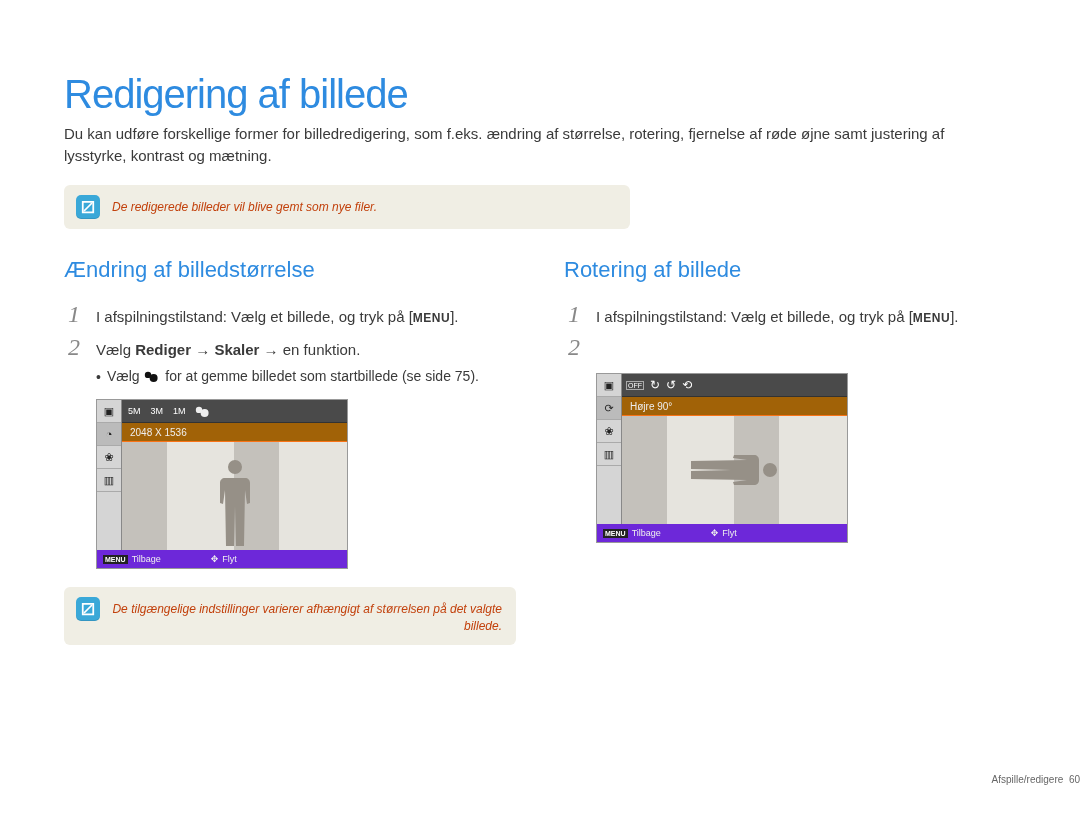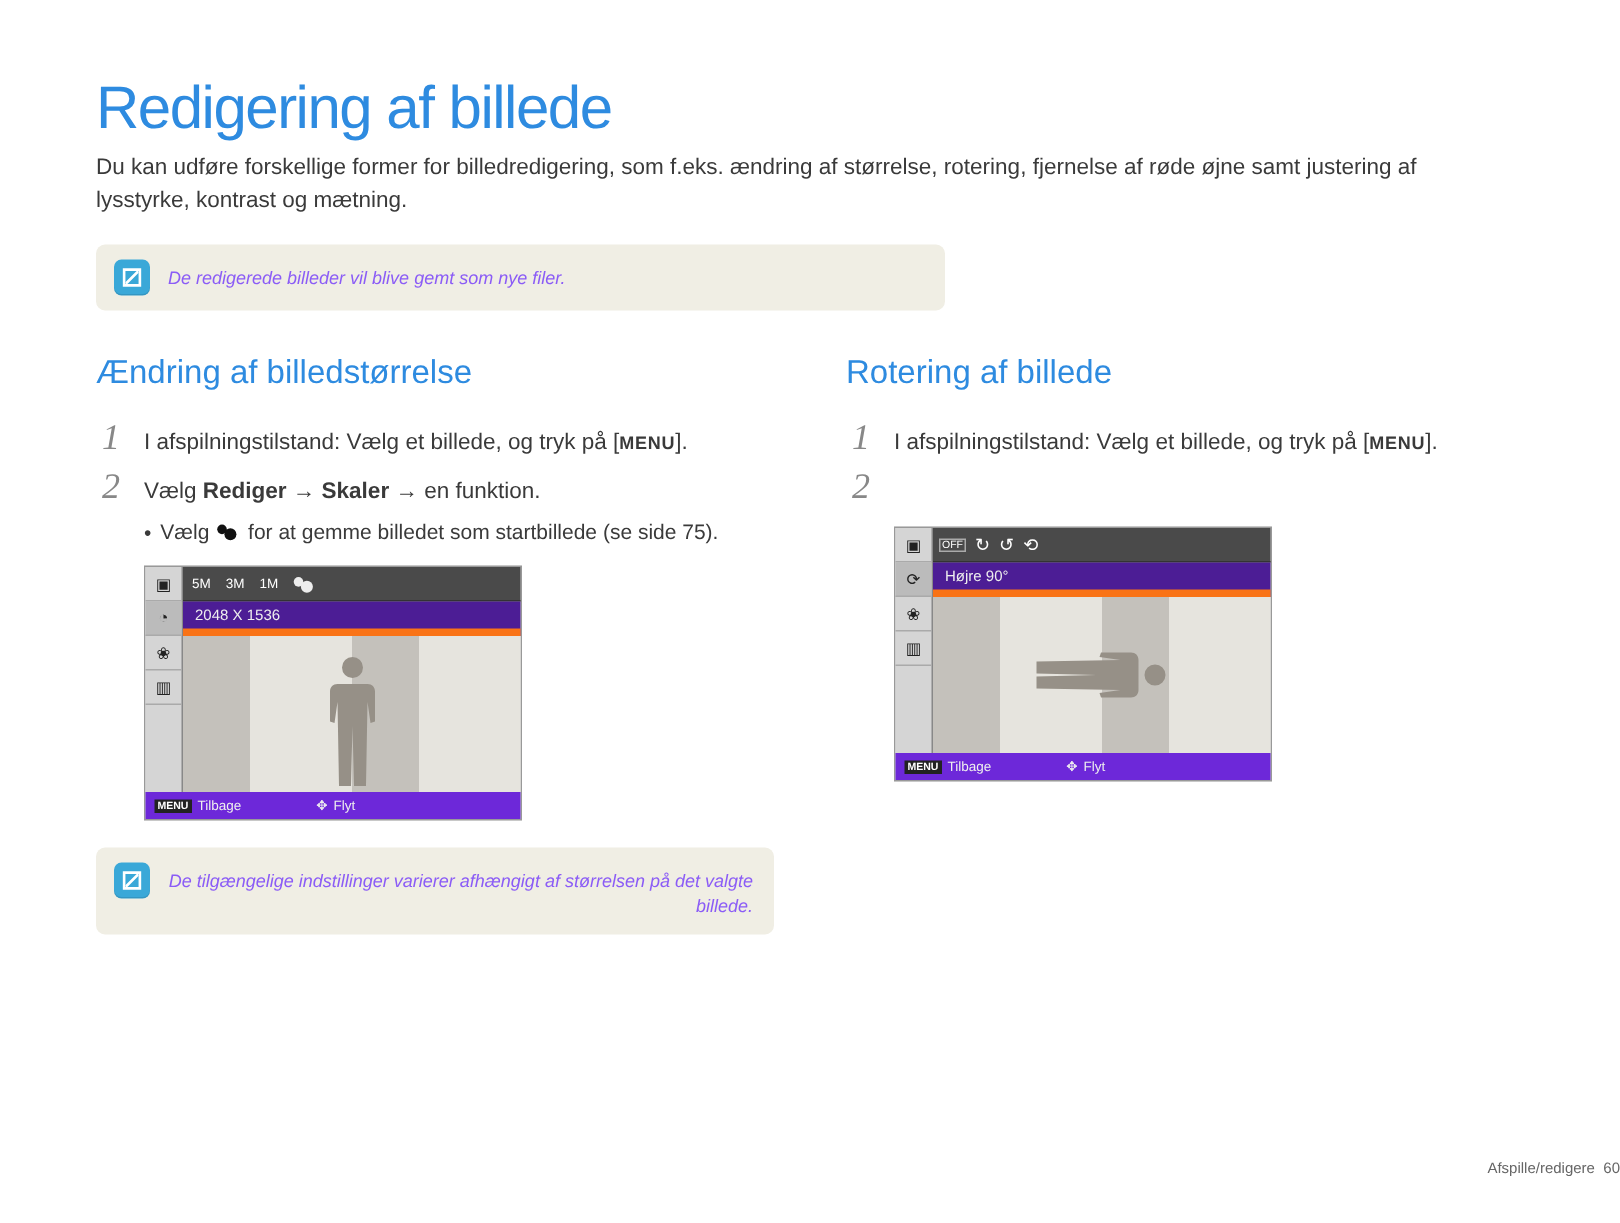--- a/index.html
+++ b/index.html
@@ -6,21 +6,21 @@
     margin: 0;
     padding: 0;
     width: 1080px;
     height: 815px;
     font-family: Arial, Helvetica, sans-serif;
     background: #fff;
     color: #3a3a3a;
     position: relative;
   }
   .page {
-    padding: 50px 64px 0 64px;
+    padding: 72px 64px 0 64px;
   }
   .title {
     font-size: 40px;
     font-weight: 400;
     color: #2e8be0;
     letter-spacing: -1px;
     margin-bottom: 6px;
   }
   .intro {
     font-size: 15px;
@@ -48,21 +48,21 @@
     align-items: center;
     justify-content: center;
     flex-shrink: 0;
     font-weight: bold;
     box-shadow: inset 0 -1px 0 rgba(0,0,0,0.1);
   }
   .note-icon svg { width: 14px; height: 14px; }
   .note-text {
     font-size: 12px;
     font-style: italic;
-    color: #8b5cf6;
+    color: #c2410c;
     line-height: 1.4;
     padding-top: 4px;
   }
   .columns {
     display: flex;
     gap: 48px;
     margin-top: 28px;
   }
   .col { flex: 1; }
   .subheading {
@@ -159,27 +159,27 @@
     border-bottom: 1px solid #333;
   }
   .sc-tb-box {
     color:#fff;
     font-weight: normal;
     font-size: 9px;
     padding: 1px 2px;
   }
   .sc-label {
     height: 18px;
-    background: #4c1d95;
+    background: #a16207;
     color: #eee;
     font-size: 10px;
     display: flex;
     align-items: center;
     padding-left: 8px;
-    border-bottom: 5px solid #f97316;
+    border-bottom: 1px solid #f97316;
   }
   .sc-canvas {
     flex: 1;
     background: linear-gradient(90deg, #c4c1bb 0%, #c4c1bb 20%, #e6e4de 20%, #e6e4de 50%, #c4c1bb 50%, #c4c1bb 70%, #e6e4de 70%);
     position: relative;
     display:flex;
     align-items:flex-end;
     justify-content:center;
   }
   .silhouette svg { display:block; }

